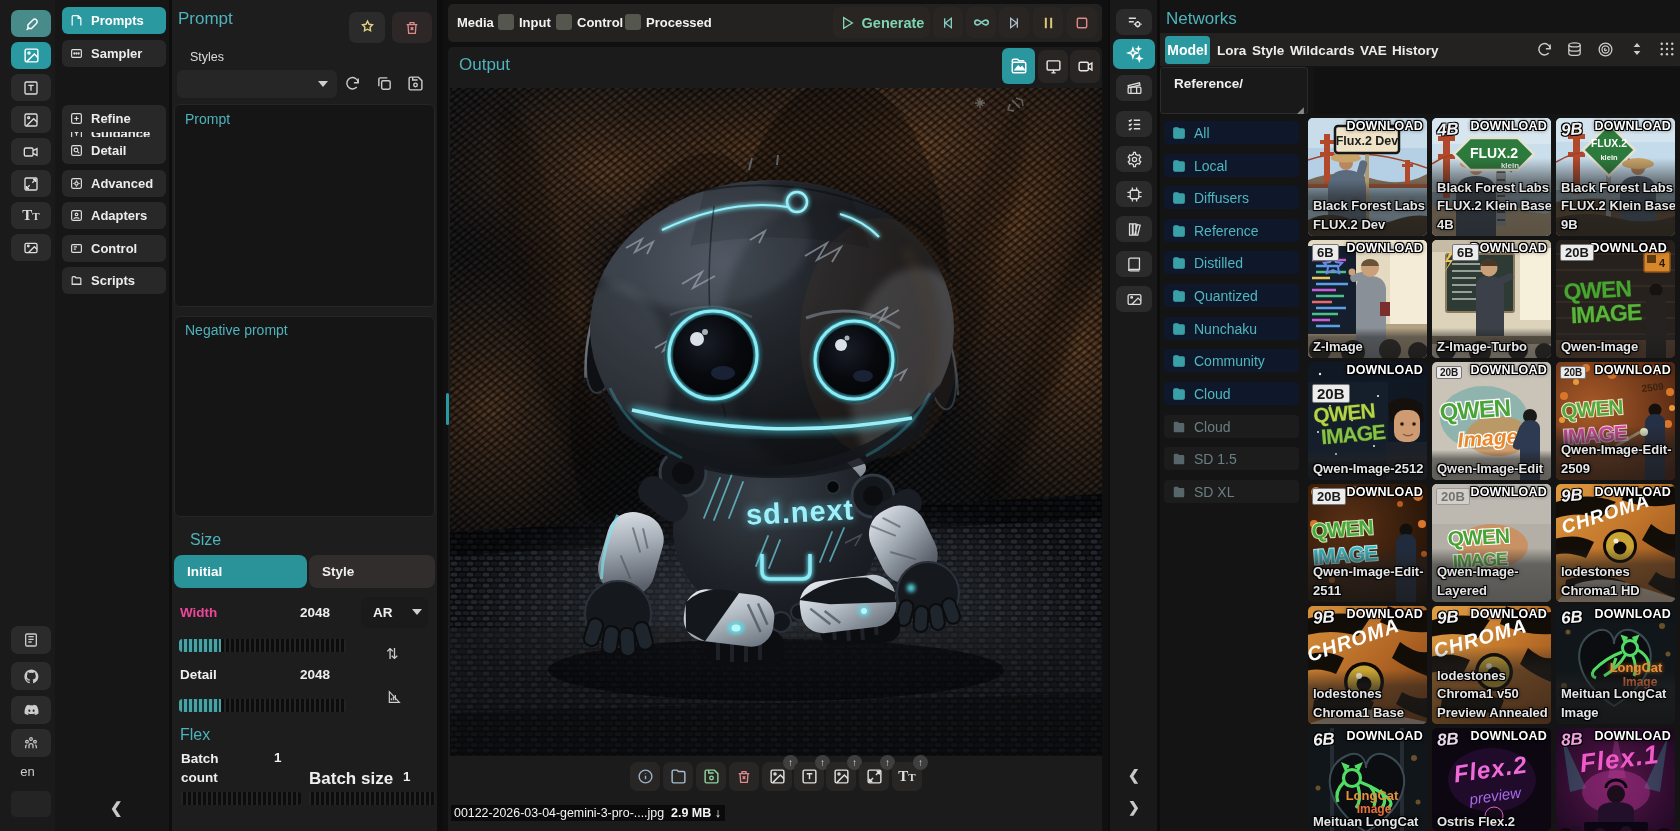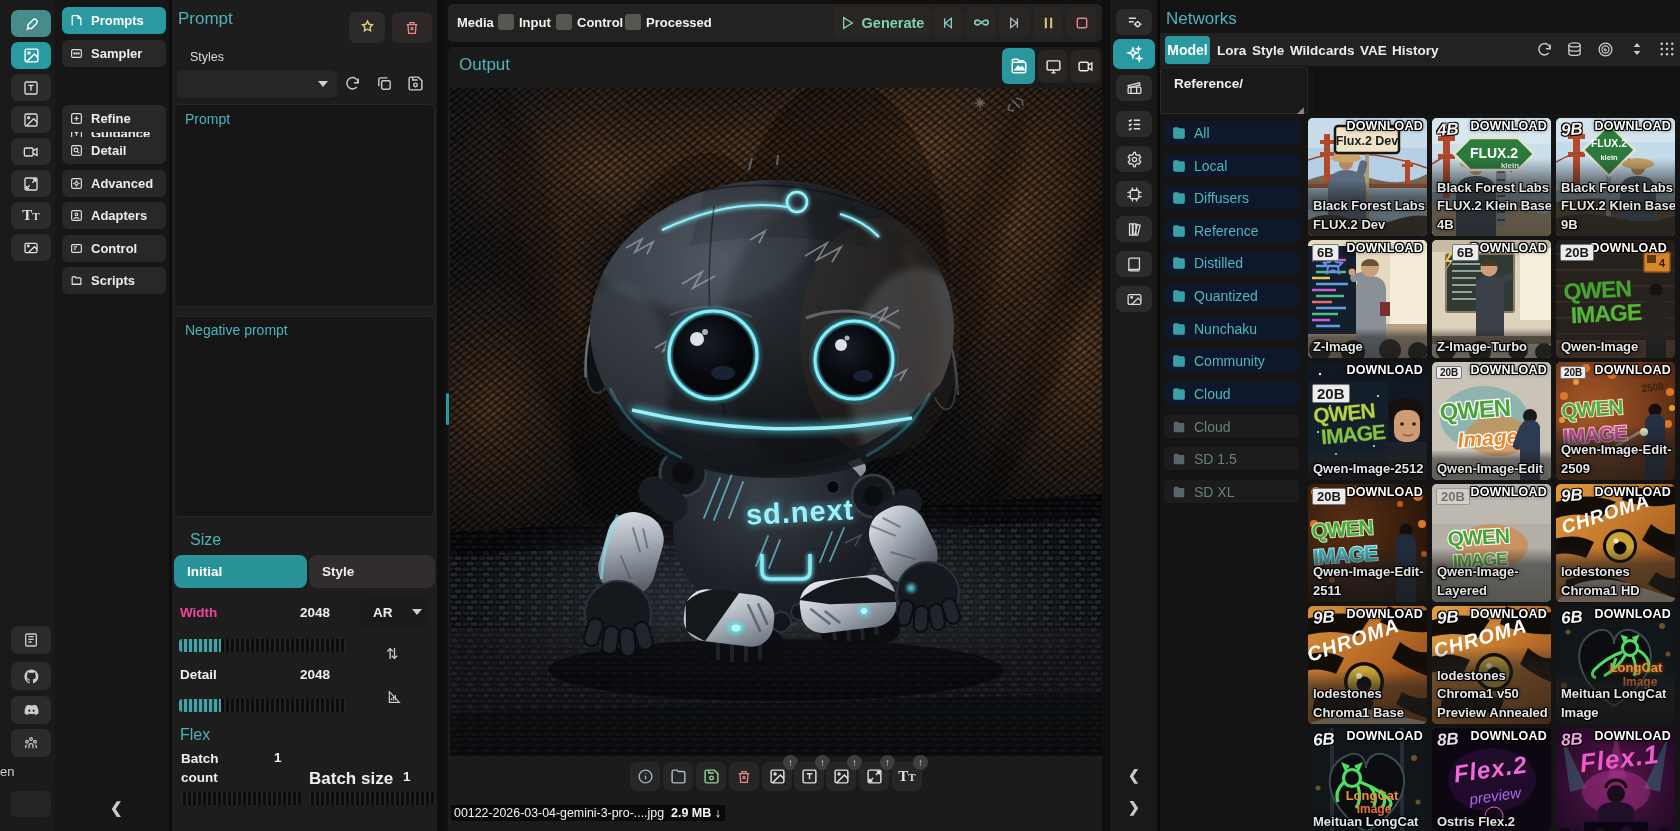--- a/index.html
+++ b/index.html
@@ -100,21 +100,21 @@
       </svg>
 </div>
 <div class="ibtn" style="left:11px;top:729px;width:40px;height:28px;">
  <svg width="16" height="16" viewBox="0 0 24 24" fill="none" stroke="#ccc" stroke-width="1.8">
         <circle cx="12" cy="6" r="2"></circle>
         <circle cx="6" cy="10" r="2"></circle>
         <circle cx="18" cy="10" r="2"></circle>
         <path d="M4 20v-3a2 2 0 0 1 2-2M20 20v-3a2 2 0 0 0-2-2M9 20v-4a3 3 0 0 1 6 0v4"></path>
       </svg>
 </div>
-<div class="abs" style="left:0;top:764px;width:55px;color:#ccc;font-size:13px;">en</div>
+<div class="abs" style="left:0;top:764px;width:55px;text-align:center;color:#ccc;font-size:13px;">en</div>
 <div class="abs" style="left:11px;top:791px;width:40px;height:26px;background:#242424;border-radius:5px;"></div>
 
 <div class="tab" style="top:7px;background:#2a99a0;color:#fff;"><svg width="13" height="13" viewBox="0 0 24 24" fill="none" stroke="#fff" stroke-width="2.2">
         <path d="M4 21V5a2 2 0 0 1 2-2h9l5 5v13"></path>
         <path d="M15 3v5h5"></path>
       </svg>Prompts</div>
 <div class="tab" style="top:40px;"><svg width="13" height="13" viewBox="0 0 24 24" fill="none" stroke="#ddd" stroke-width="2.2">
         <rect x="3" y="5" width="18" height="14" rx="2"></rect>
         <circle cx="8" cy="12" r="1"></circle>
         <circle cx="12" cy="12" r="1"></circle>

